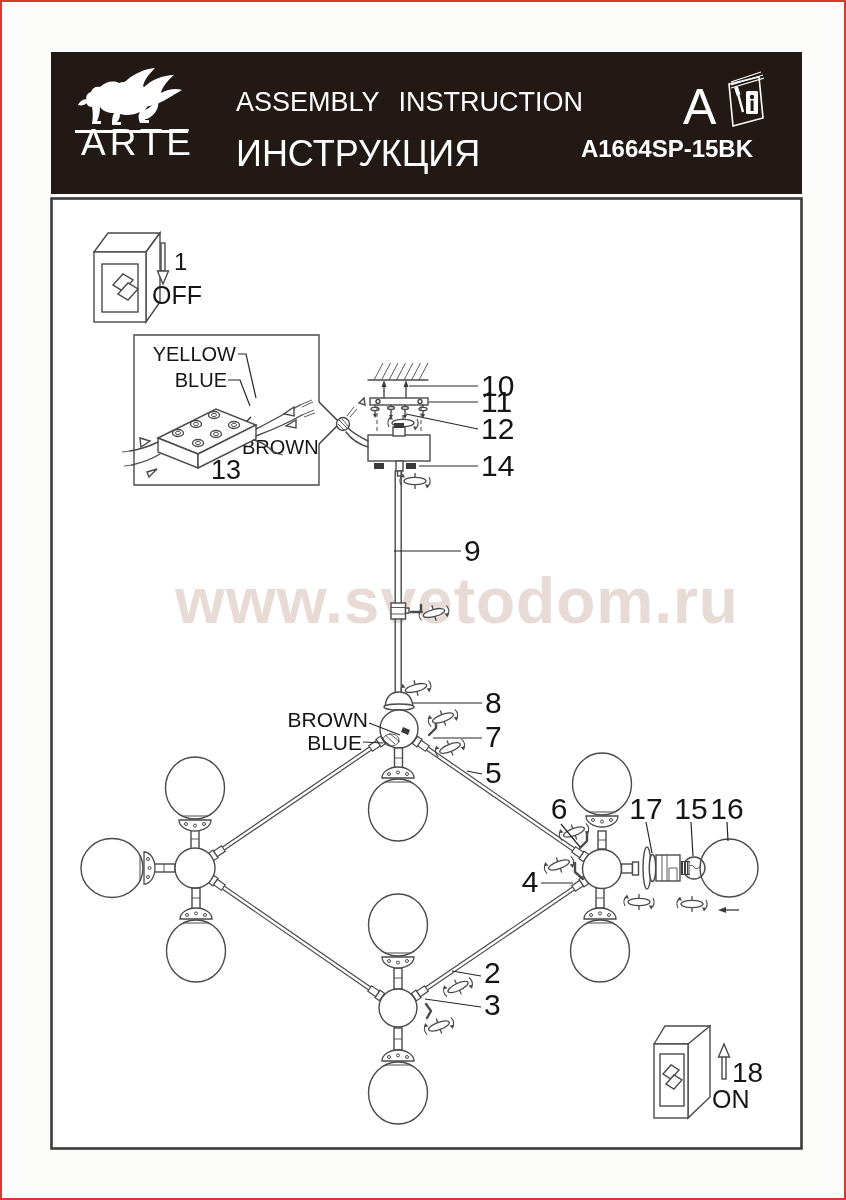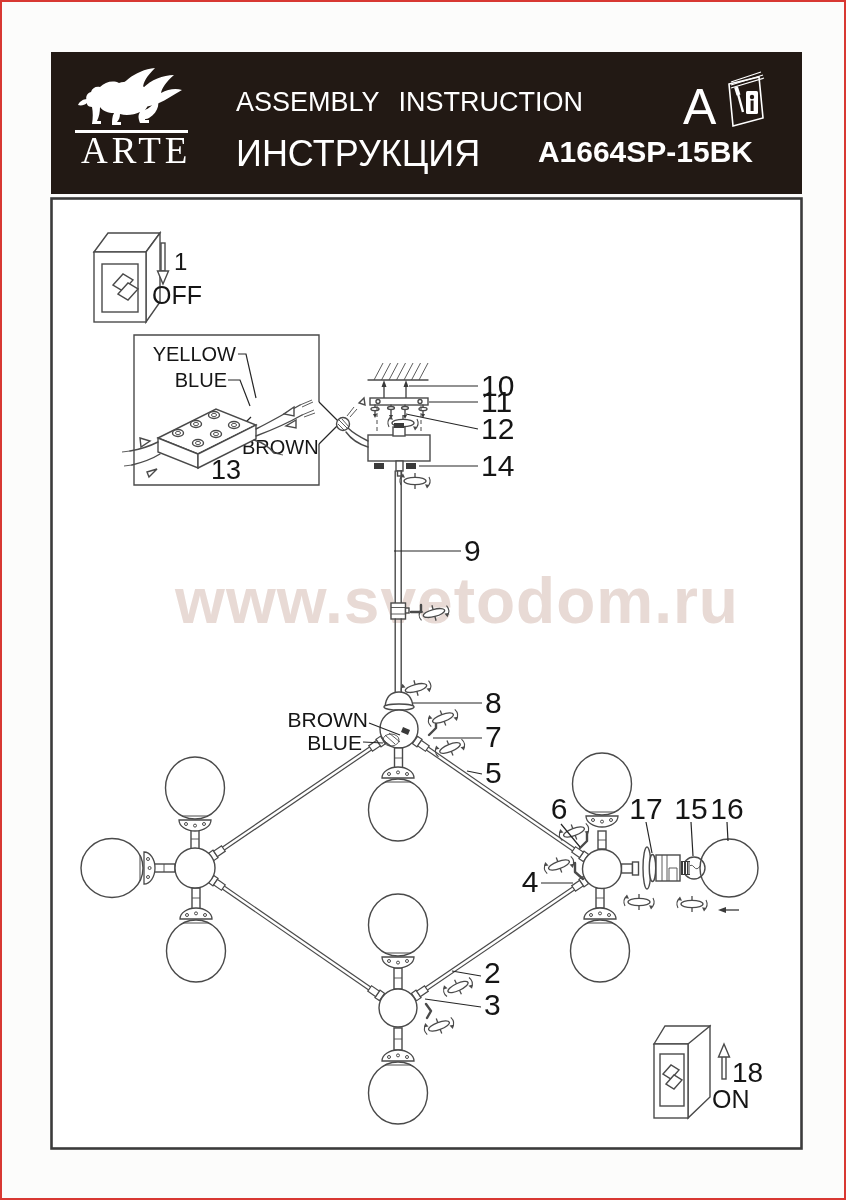--- a/index.html
+++ b/index.html
@@ -4,27 +4,27 @@
 <style>
   html,body{margin:0;padding:0;background:#e9e9e9;}
   .page{position:relative;width:846px;height:1200px;background:#fcfcfb;
         border:2px solid #d83832;box-sizing:border-box;overflow:hidden;
         font-family:"Liberation Sans",sans-serif;}
   .header-bar{position:absolute;left:49px;top:50px;width:751px;height:142px;
         background:#221914;color:#fff;}
   .hdr{position:absolute;color:#fff;white-space:nowrap;line-height:1;}
   .title-en{left:185px;top:37px;font-size:27px;word-spacing:12px;letter-spacing:0px;}
   .title-ru{left:185px;top:84px;font-size:36px;}
-  .models{right:49px;top:85px;text-align:right;font-weight:bold;font-size:30px;}
+  .models{right:49px;top:85px;text-align:right;font-weight:bold;font-size:24px;}
   .models div{margin-bottom:3px;}
   .section-letter{left:632px;top:30px;font-size:50px;}
   .logo-svg{position:absolute;left:24px;top:10px;}
   .book-svg{position:absolute;left:668px;top:18px;}
-  .brand-name{left:30px;top:72px;font-family:Liberation Serif, serif;
-        font-size:37px;letter-spacing:4px;margin-top:8px;}
+  .brand-name{left:30px;top:72px;font-family:Liberation Sans, sans-serif;
+        font-size:37px;letter-spacing:4px;}
   .brand-sub{left:47px;top:106px;font-size:10px;letter-spacing:16px;margin-top:46px;}
   #art{position:absolute;left:0;top:0;}
   #art .ln{stroke:#4a4a4a;fill:none;stroke-width:1.4;stroke-linecap:round;}
   #art .th{stroke:#4a4a4a;fill:none;stroke-width:0.9;}
   #art .fw{stroke:#4a4a4a;fill:#ffffff;stroke-width:1.4;}
   #art .fn{stroke:#4a4a4a;fill:none;stroke-width:1.4;}
   #art .fd{fill:#3a3a3a;stroke:none;}
   #art .wh{stroke:#ffffff;stroke-width:1;fill:none;}
   #art .dash{stroke:#4a4a4a;stroke-width:1;fill:none;stroke-dasharray:4 3;}
   #art .arm{stroke:#4a4a4a;stroke-width:4.8;fill:none;}

